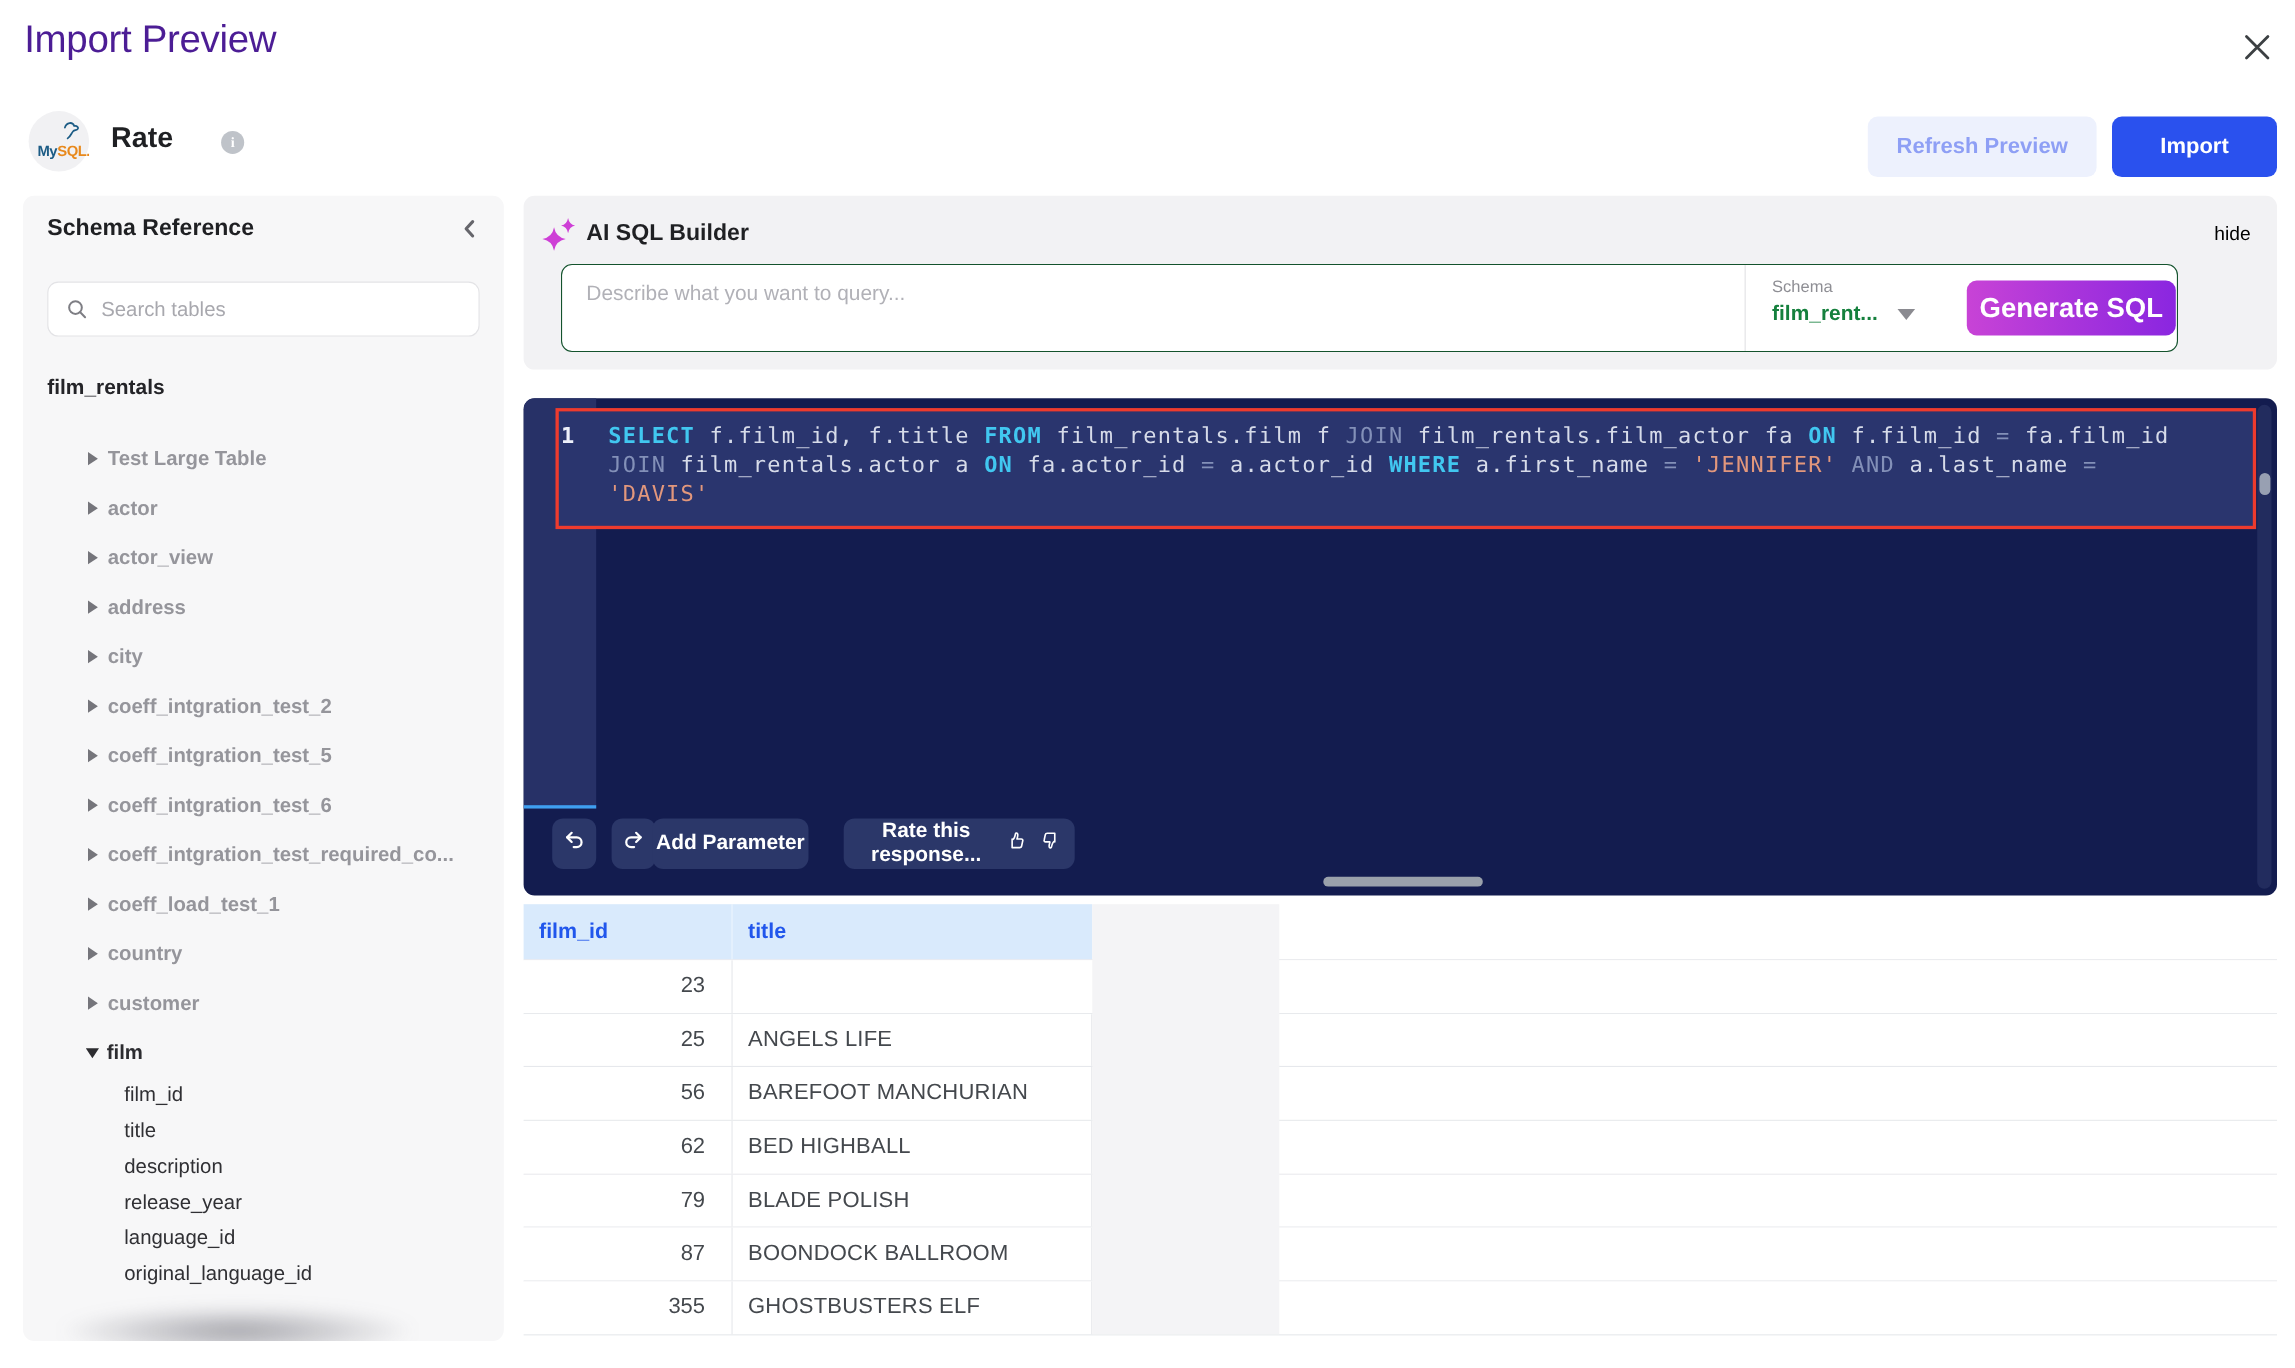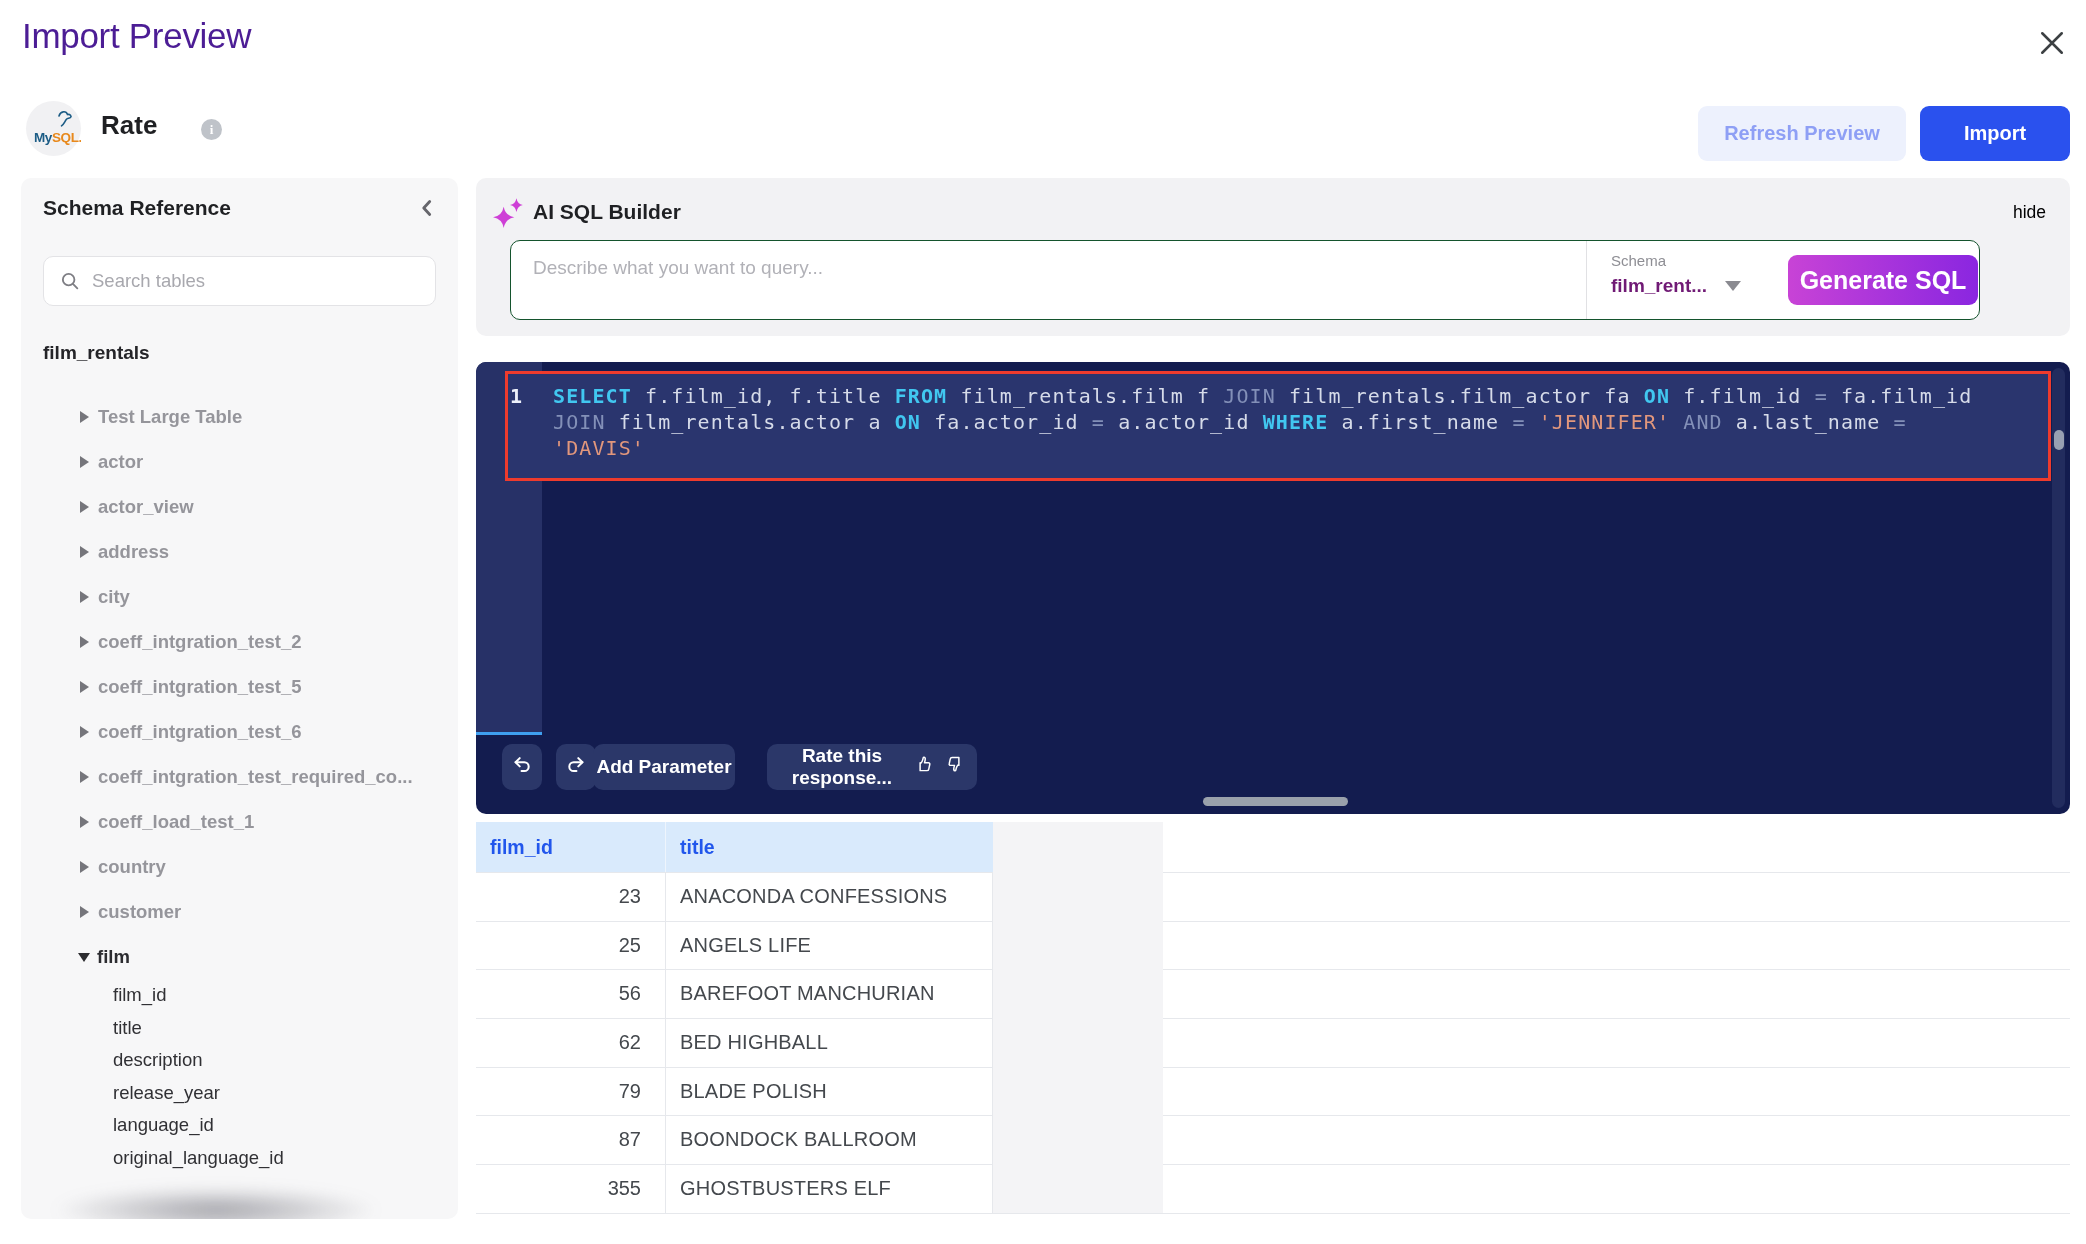--- a/index.html
+++ b/index.html
@@ -47,21 +47,21 @@
   .ai-panel{position:absolute;left:476px;top:178px;width:1594px;height:158px;background:#f2f2f4;border-radius:10px}
   .ai-sparkle{position:absolute;left:16px;top:18px}
   .ai-title{position:absolute;left:57px;top:22px;font-size:21px;font-weight:700;color:#1f2023}
   .ai-hide{position:absolute;right:24px;top:24px;font-size:17.5px;color:#000000;cursor:pointer;background:none;border:none;font-family:"Liberation Sans",sans-serif}
   .query-box{position:absolute;left:34px;top:62px;width:1470px;height:80px;background:#fff;border:1px solid #14532d;border-radius:10px}
   .query-box textarea{position:absolute;left:0;top:0;width:1075px;height:78px;border:none;outline:none;resize:none;background:transparent;padding:16px 18px 0 22px;font-size:19px;color:#333;font-family:"Liberation Sans",sans-serif}
   .query-box textarea::placeholder{color:#b1b1b7}
   .schema-cell{position:absolute;left:1075px;top:0;width:202px;height:78px;border-left:1px solid #e1e1e4;padding:11px 0 0 24px;cursor:pointer}
   .schema-cap{font-size:15px;color:#8e8e94}
   .schema-val-row{display:flex;align-items:center;margin-top:6px}
-  .schema-val{font-size:19px;font-weight:700;color:#701a75}
+  .schema-val{font-size:19px;font-weight:700;color:#15803d}
   .caret-down{width:0;height:0;border-left:8px solid transparent;border-right:8px solid transparent;border-top:10px solid #8a8a90;margin-left:18px}
   .generate-btn{position:absolute;left:1277px;top:14px;width:190px;height:50px;border:none;border-radius:9px;background:linear-gradient(90deg,var(--gen-from),var(--gen-to));color:#fff;font-size:25px;font-weight:700;cursor:pointer;font-family:"Liberation Sans",sans-serif}
 
   
   .editor{position:absolute;left:476px;top:362px;width:1594px;height:452px;background:var(--editor-bg);border-radius:10px;overflow:hidden}
   .gutter{position:absolute;left:0;top:0;width:66px;height:373px;background:var(--gutter-bg);border-bottom:3px solid #3f9ff0}
   .redbox{position:absolute;left:29px;top:9px;width:1546px;height:110px;background:var(--editor-box);border:3px solid var(--red-border)}
   .linenum{position:absolute;left:34px;top:21px;font-size:20px;line-height:26px;font-weight:600;color:#edf0fa;font-family:"DejaVu Sans Mono",monospace}
   .code{position:absolute;left:77px;top:21px;width:1500px;font-family:"DejaVu Sans Mono",monospace;font-size:20px;line-height:26px;letter-spacing:1.1px;white-space:pre}
   .tok-kw{color:var(--kw);font-weight:700}
@@ -262,21 +262,20 @@
 
   <section class="results">
     <div class="filler"></div>
     <div class="rhead" id="results-head">
         <div class="hcell c0">film_id</div>
         <div class="hcell c1">title</div>
       </div>
     <div id="results-body">
         <div class="trow">
           <div class="cell c0">23</div>
-          <div class="cell c1">ANACONDA CONFESSIONS</div>
         </div>
         <div class="trow">
           <div class="cell c0">25</div>
           <div class="cell c1">ANGELS LIFE</div>
         </div>
         <div class="trow">
           <div class="cell c0">56</div>
           <div class="cell c1">BAREFOOT MANCHURIAN</div>
         </div>
         <div class="trow">

